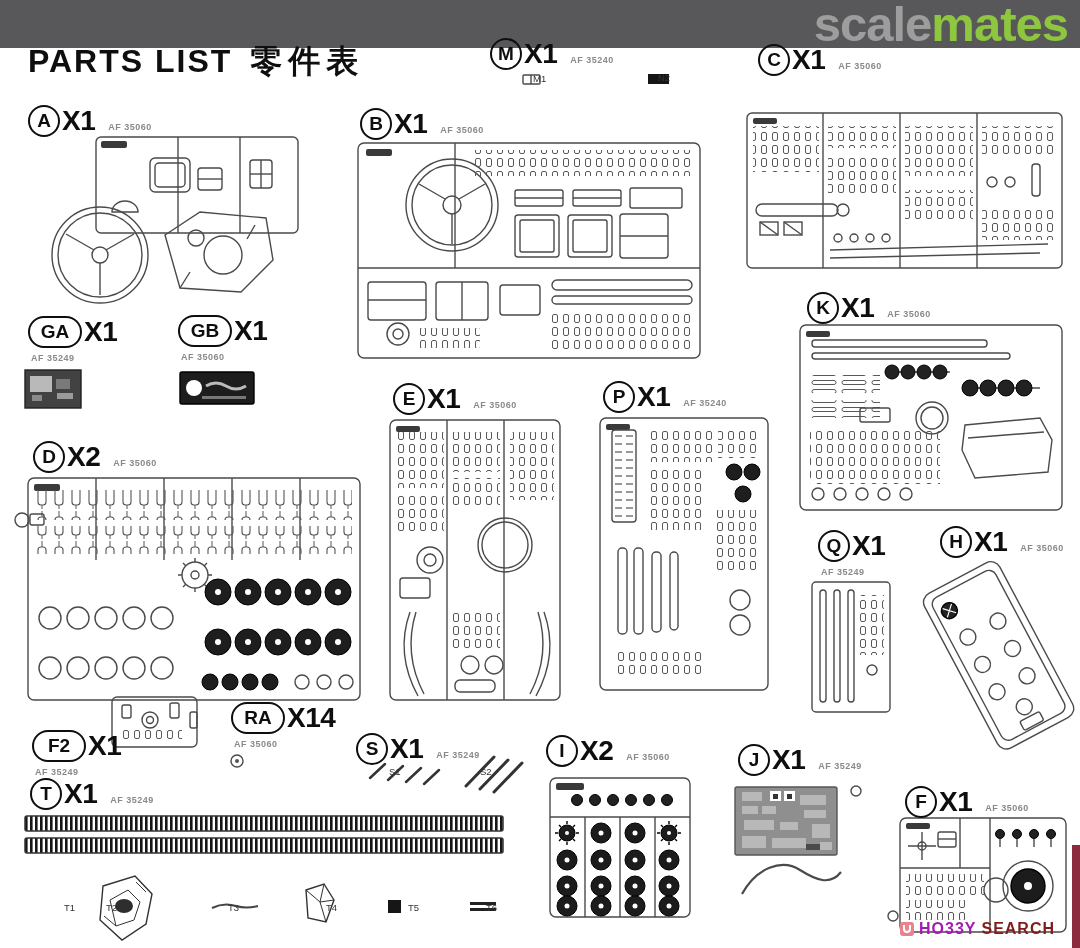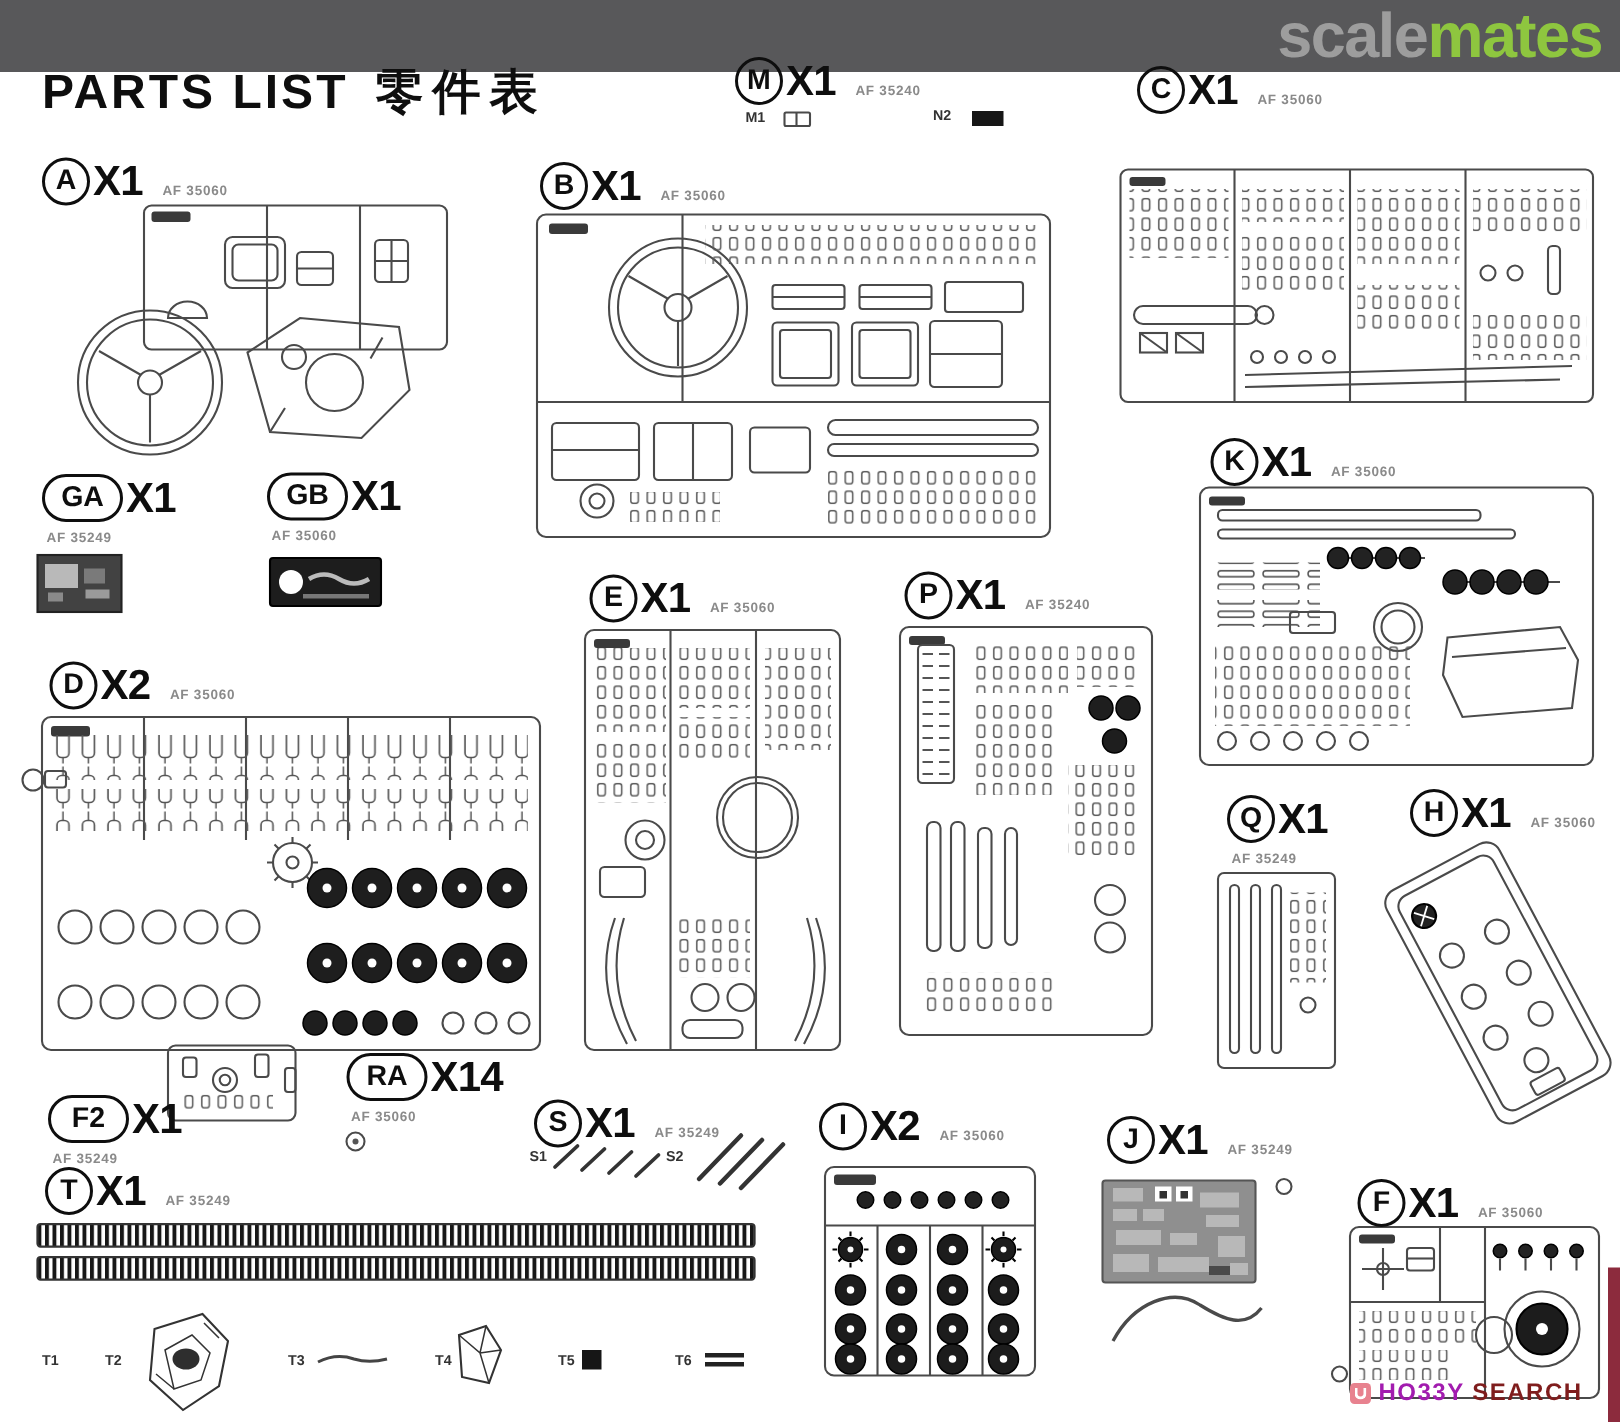--- a/index.html
+++ b/index.html
@@ -1,38 +1,38 @@
 <!DOCTYPE html>
 <html><head>
 <meta charset="utf-8">
 <style>
   html,body{margin:0;padding:0;}
   body{width:1080px;height:948px;position:relative;background:#fff;overflow:hidden;
        font-family:"Liberation Sans", sans-serif;color:#0e0e0e;}
   .abs{position:absolute;}
   
   .topbar{left:0;top:0;width:1080px;height:48px;background:#58585a;}
-  .logo{right:12px;top:1px;font-size:42px;font-weight:bold;letter-spacing:-1px;line-height:46px;}
+  .logo{right:12px;top:1px;font-size:49px;font-weight:bold;letter-spacing:-1px;line-height:46px;}
   .logo .lg1{color:#9d9d9d;}
   .logo .lg2{color:#8ec63f;}
   
   .ptitle{left:28px;top:40px;font-size:32px;font-weight:bold;letter-spacing:2px;white-space:nowrap;}
   .ptitle .zh{margin-left:18px;letter-spacing:6px;}
   
   .lbl{position:absolute;display:flex;align-items:flex-start;white-space:nowrap;}
   .lbl.stack{display:block;}
   .ring{display:inline-flex;align-items:center;justify-content:center;border:2.5px solid #0e0e0e;
         border-radius:50%;width:28px;height:28px;font-weight:bold;font-size:19px;flex:0 0 auto;}
   .pill{border-radius:16px;width:auto;min-width:38px;padding:0 6px;}
   .qty{font-weight:bold;font-size:28px;line-height:31px;margin-left:2px;letter-spacing:-0.5px;}
   .code{font-size:9px;font-weight:bold;color:#8a8a8a;margin-left:13px;margin-top:17px;letter-spacing:0.5px;}
   .stack .top{display:flex;justify-content:center;}
   .stack .code{display:block;margin:5px 0 0 3px;}
   
-  .plabel{position:absolute;font-size:9.5px;font-weight:bold;color:#333;}
+  .plabel{position:absolute;font-size:9.5px;font-weight:normal;color:#333;margin-left:36px;}
   
   .wm{left:900px;top:920px;display:flex;align-items:center;gap:5px;font-size:16px;font-weight:bold;letter-spacing:1px;}
   .wm .ic{width:14px;height:14px;background:#e8828f;border-radius:3px;position:relative;}
   .wm .ic:after{content:"";position:absolute;left:3px;top:3px;width:8px;height:8px;
                 border:2px solid #fff;border-top:none;border-radius:0 0 4px 4px;box-sizing:border-box;}
   .wm .hobby{color:#a21caf;}
   .wm .search{color:#7f1d1d;}
   .edgestrip{left:1072px;top:845px;width:8px;height:103px;background:#8c2b3d;}
 </style>
 </head>

